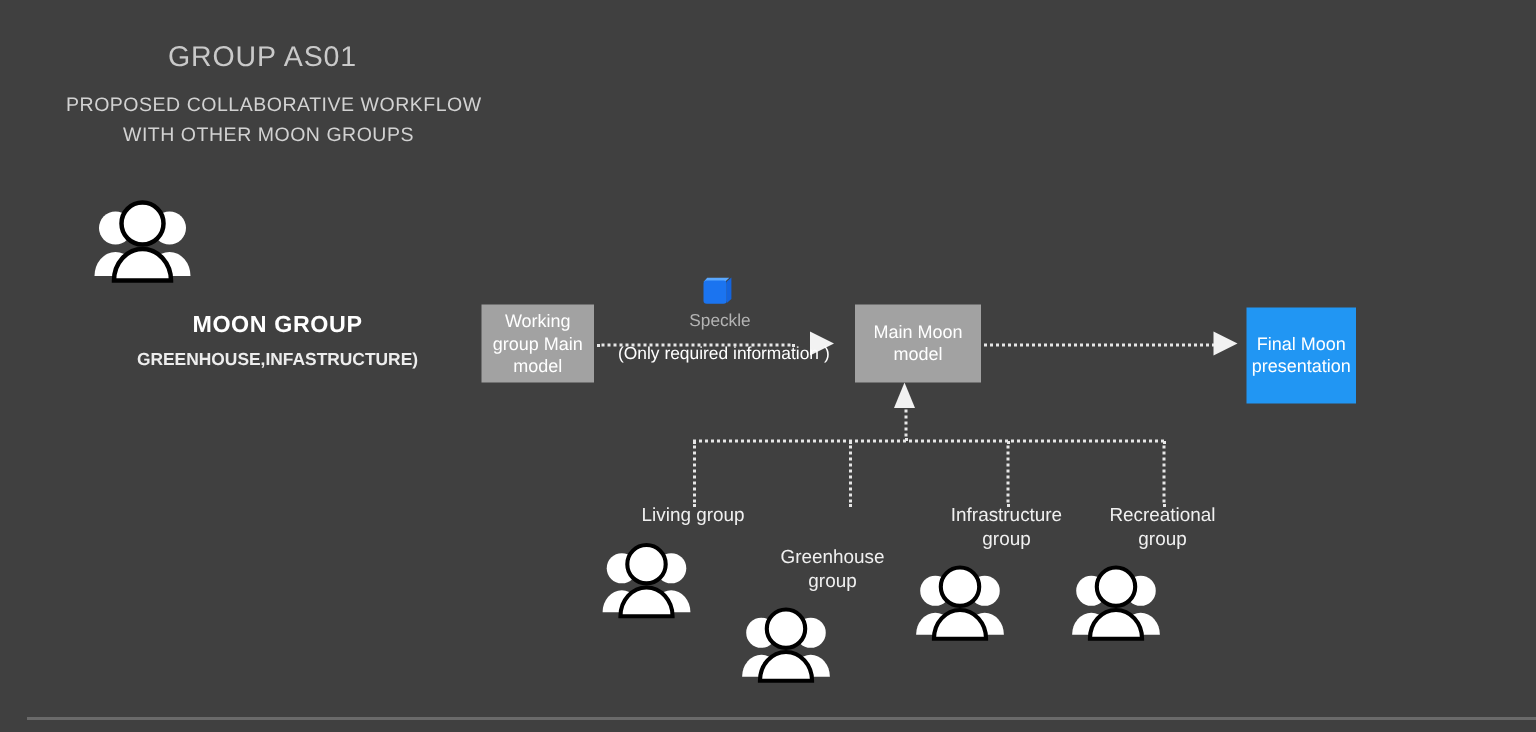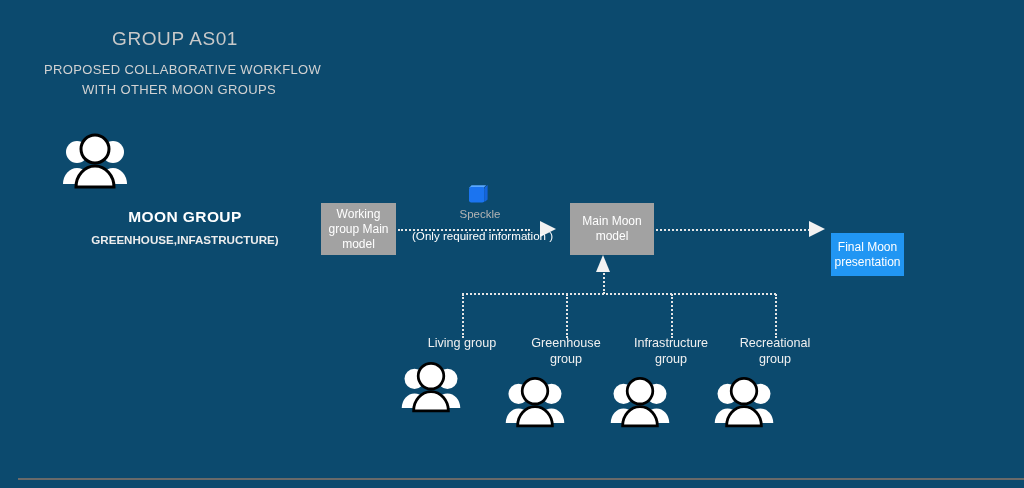--- a/index.html
+++ b/index.html
@@ -4,21 +4,21 @@
 <style>
   html, body {
     margin: 0;
     padding: 0;
     background: #000000;
   }
   #stage {
     position: relative;
     width: 1024px;
     height: 488px;
-    background: #0c4a6e;
+    background: #404040;
     overflow: hidden;
     font-family: "Liberation Sans", sans-serif;
     color: #ffffff;
   }
 
   
   #title-main {
     position: absolute;
     left: 112px;
     top: 28px;
@@ -75,21 +75,21 @@
     font-size: 12px;
     line-height: 15px;
     color: #ffffff;
     padding: 2px 4px;
   }
   .node-gray { background: #a2a2a2; }
   .node-blue { background: #2196f3; }
 
   #box-working { left: 321px; top: 203px; width: 75px; height: 52px; }
   #box-mainmoon { left: 570px; top: 203px; width: 84px; height: 52px; }
-  #box-final { left: 831px; top: 205px; width: 73px; height: 43px; margin-top: 28px; }
+  #box-final { left: 831px; top: 205px; width: 73px; height: 64px; }
 
   
   #speckle-logo {
     position: absolute;
     left: 468px;
     top: 182px;
     width: 22px;
     height: 22px;
   }
   #speckle-label {
@@ -163,21 +163,21 @@
   .sub-group .lbl {
     font-size: 12.6px;
     line-height: 15.5px;
     color: #f0f0f0;
   }
   .sub-group .people-wrap {
     margin-top: 8px;
     height: 56px;
   }
   #grp-1 { left: 399px; }
-  #grp-2 { left: 503px; }
+  #grp-2 { left: 492px; margin-top: 28px; }
   #grp-3 { left: 608px; }
   #grp-4 { left: 712px; }
 
   
   #footer-rule {
     position: absolute;
     left: 18px;
     top: 478px;
     width: 1006px;
     height: 2px;

